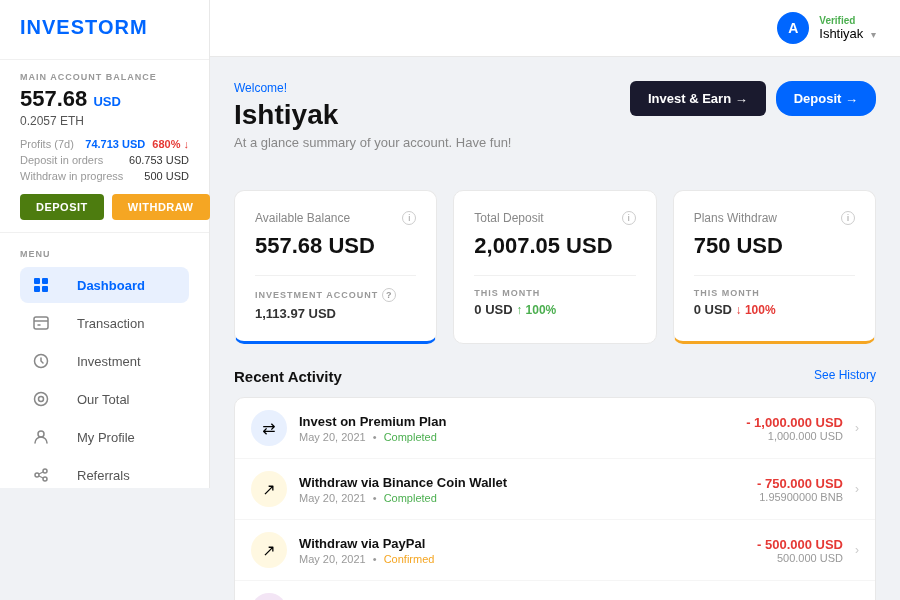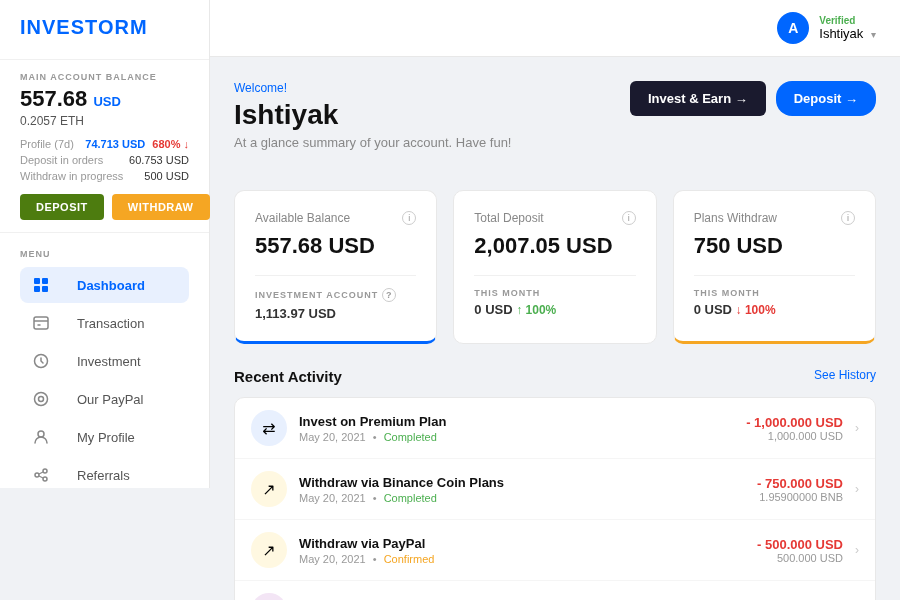--- a/index.html
+++ b/index.html
@@ -98,21 +98,21 @@
 
   <div class="account-section">
     <div class="account-label">MAIN ACCOUNT BALANCE</div>
     <div class="main-balance">
       <span>557.68</span>
       <span class="currency">USD</span>
     </div>
     <div class="eth-balance">0.2057 ETH</div>
 
     <div class="stats-row">
-      <span class="stat-label">Profile (7d)</span>
+      <span class="stat-label">Profits (7d)</span>
       <span class="stat-value profit">
         <span>74.713 USD</span>
         <span class="profit-pct"><span>680%</span> ↓</span>
       </span>
     </div>
     <div class="stats-row">
       <span class="stat-label">Deposit in orders</span>
       <span class="stat-value">60.753 USD</span>
     </div>
     <div class="stats-row">
@@ -162,21 +162,21 @@
       <span>Investment</span>
     </div>
 
     <div class="nav-item">
       <div class="nav-icon">
         <svg width="16" height="16" viewBox="0 0 16 16" fill="none">
             <circle cx="8" cy="8" r="6.5" stroke="#888" stroke-width="1.5"></circle>
             <circle cx="8" cy="8" r="2.5" stroke="#888" stroke-width="1.5"></circle>
           </svg>
       </div>
-      <span>Our PayPal</span>
+      <span>Our Total</span>
     </div>
 
     <div class="nav-item">
       <div class="nav-icon">
         <svg width="16" height="16" viewBox="0 0 16 16" fill="none">
             <circle cx="8" cy="5" r="3" stroke="#888" stroke-width="1.5"></circle>
             <path d="M2 14c0-3.314 2.686-6 6-6s6 2.686 6 6" stroke="#888" stroke-width="1.5" stroke-linecap="round"></path>
           </svg>
       </div>
       <span>My Profile</span>
@@ -292,21 +292,21 @@
         <div class="activity-amount">
           <div class="activity-usd">- 1,000.000 USD</div>
           <div class="activity-sub">1,000.000 USD</div>
         </div>
         <span class="activity-chevron">›</span>
       </div>
 
       <div class="activity-item">
         <div class="activity-icon yellow">↗</div>
         <div class="activity-info">
-          <div class="activity-name">Withdraw via Binance Coin Plans</div>
+          <div class="activity-name">Withdraw via Binance Coin Wallet</div>
           <div class="activity-meta">
             <span>May 20, 2021</span>
             <span class="dot">•</span>
             <span class="completed">Completed</span>
           </div>
         </div>
         <div class="activity-amount">
           <div class="activity-usd">- 750.000 USD</div>
           <div class="activity-sub">1.95900000 BNB</div>
         </div>

